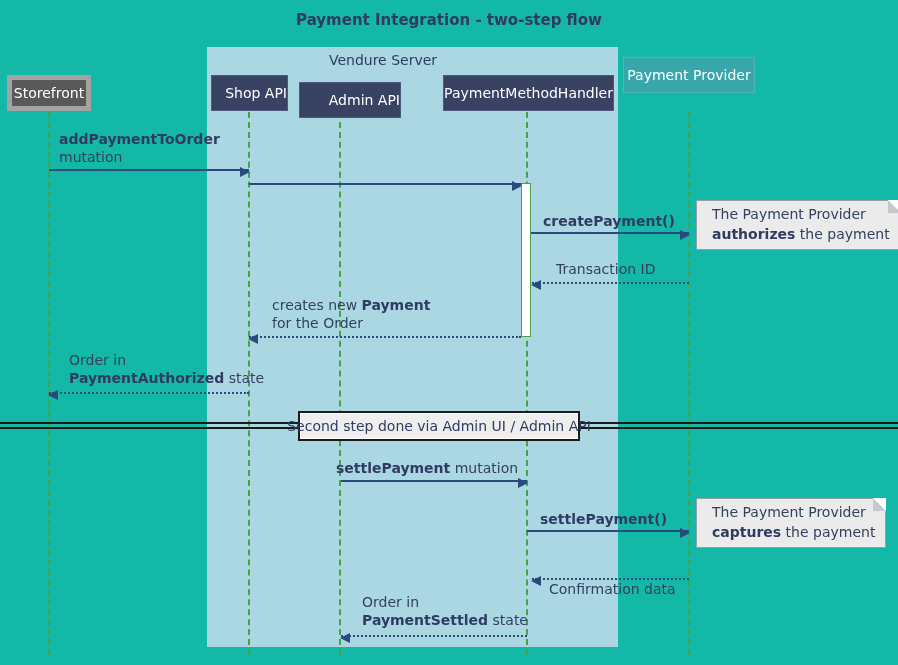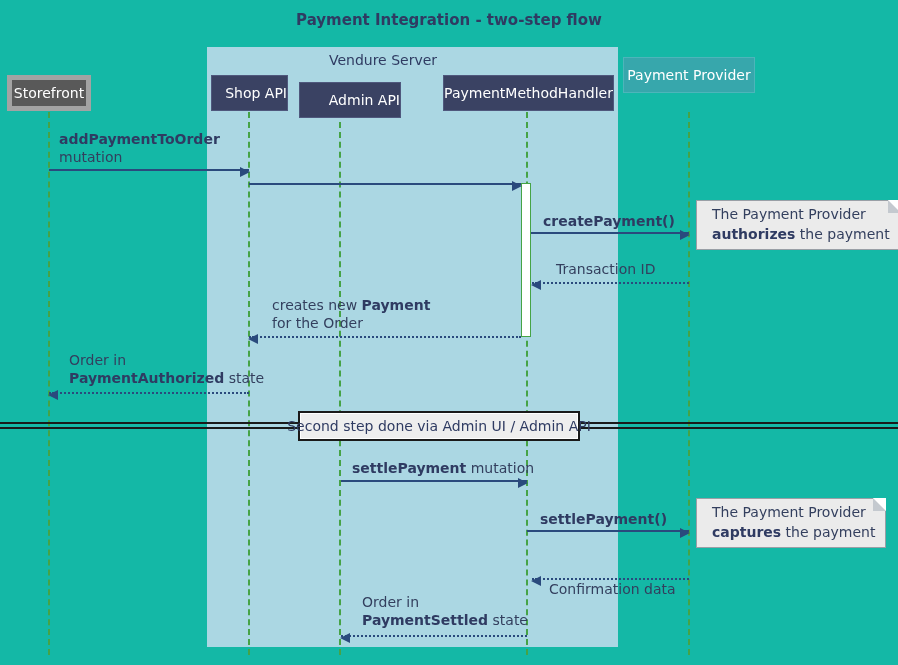--- a/index.html
+++ b/index.html
@@ -142,21 +142,21 @@
   </div>
   <div class="abs arrow dot" style="left:49px;top:392px;width:200px;">
       <span class="hl"></span>
     </div>
 
   <div class="abs divider-line"></div>
   <div class="abs divider-box">
     <span>Second step done via Admin UI / Admin API</span>
   </div>
 
-  <div class="abs msg" style="left:352px;top:459px;">
+  <div class="abs msg" style="left:336px;top:459px;">
     <span class="b">settlePayment</span><span> mutation</span>
   </div>
   <div class="abs arrow" style="left:341px;top:480px;width:186px;">
       <span class="hr"></span>
     </div>
 
   <div class="abs msg" style="left:540px;top:510px;">
     <span class="b">settlePayment()</span>
   </div>
   <div class="abs arrow" style="left:527px;top:530px;width:162px;">

